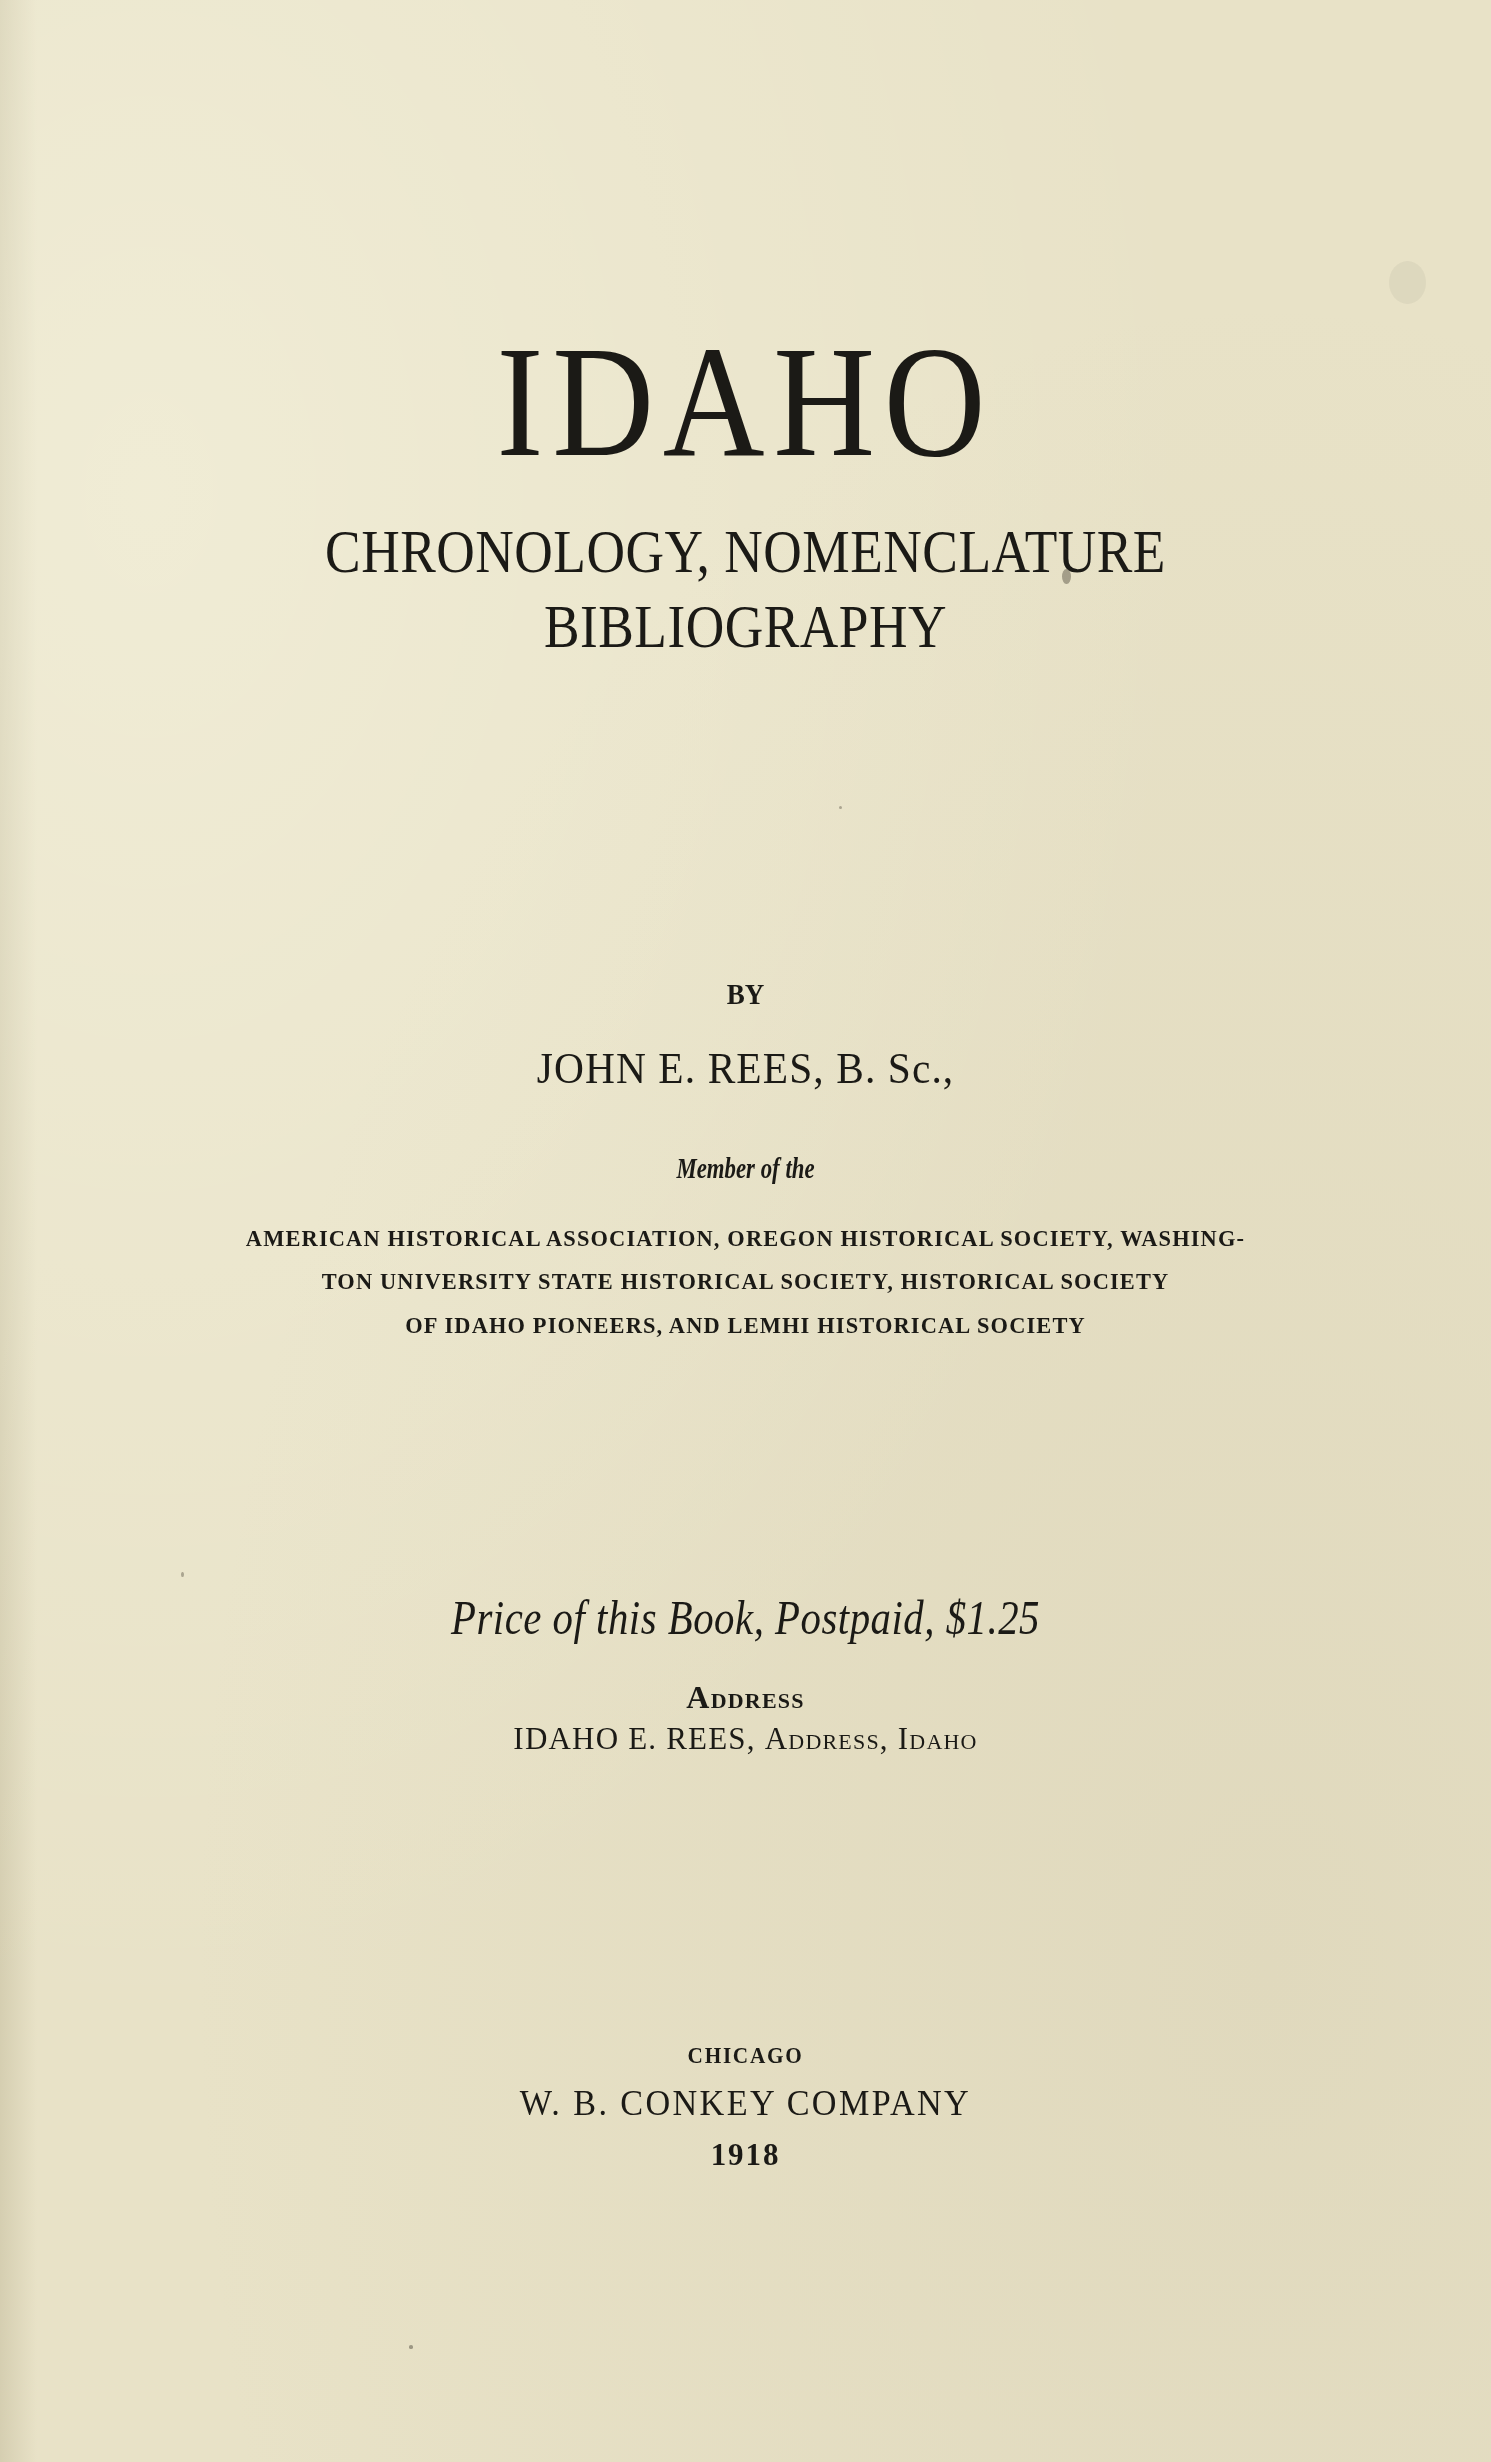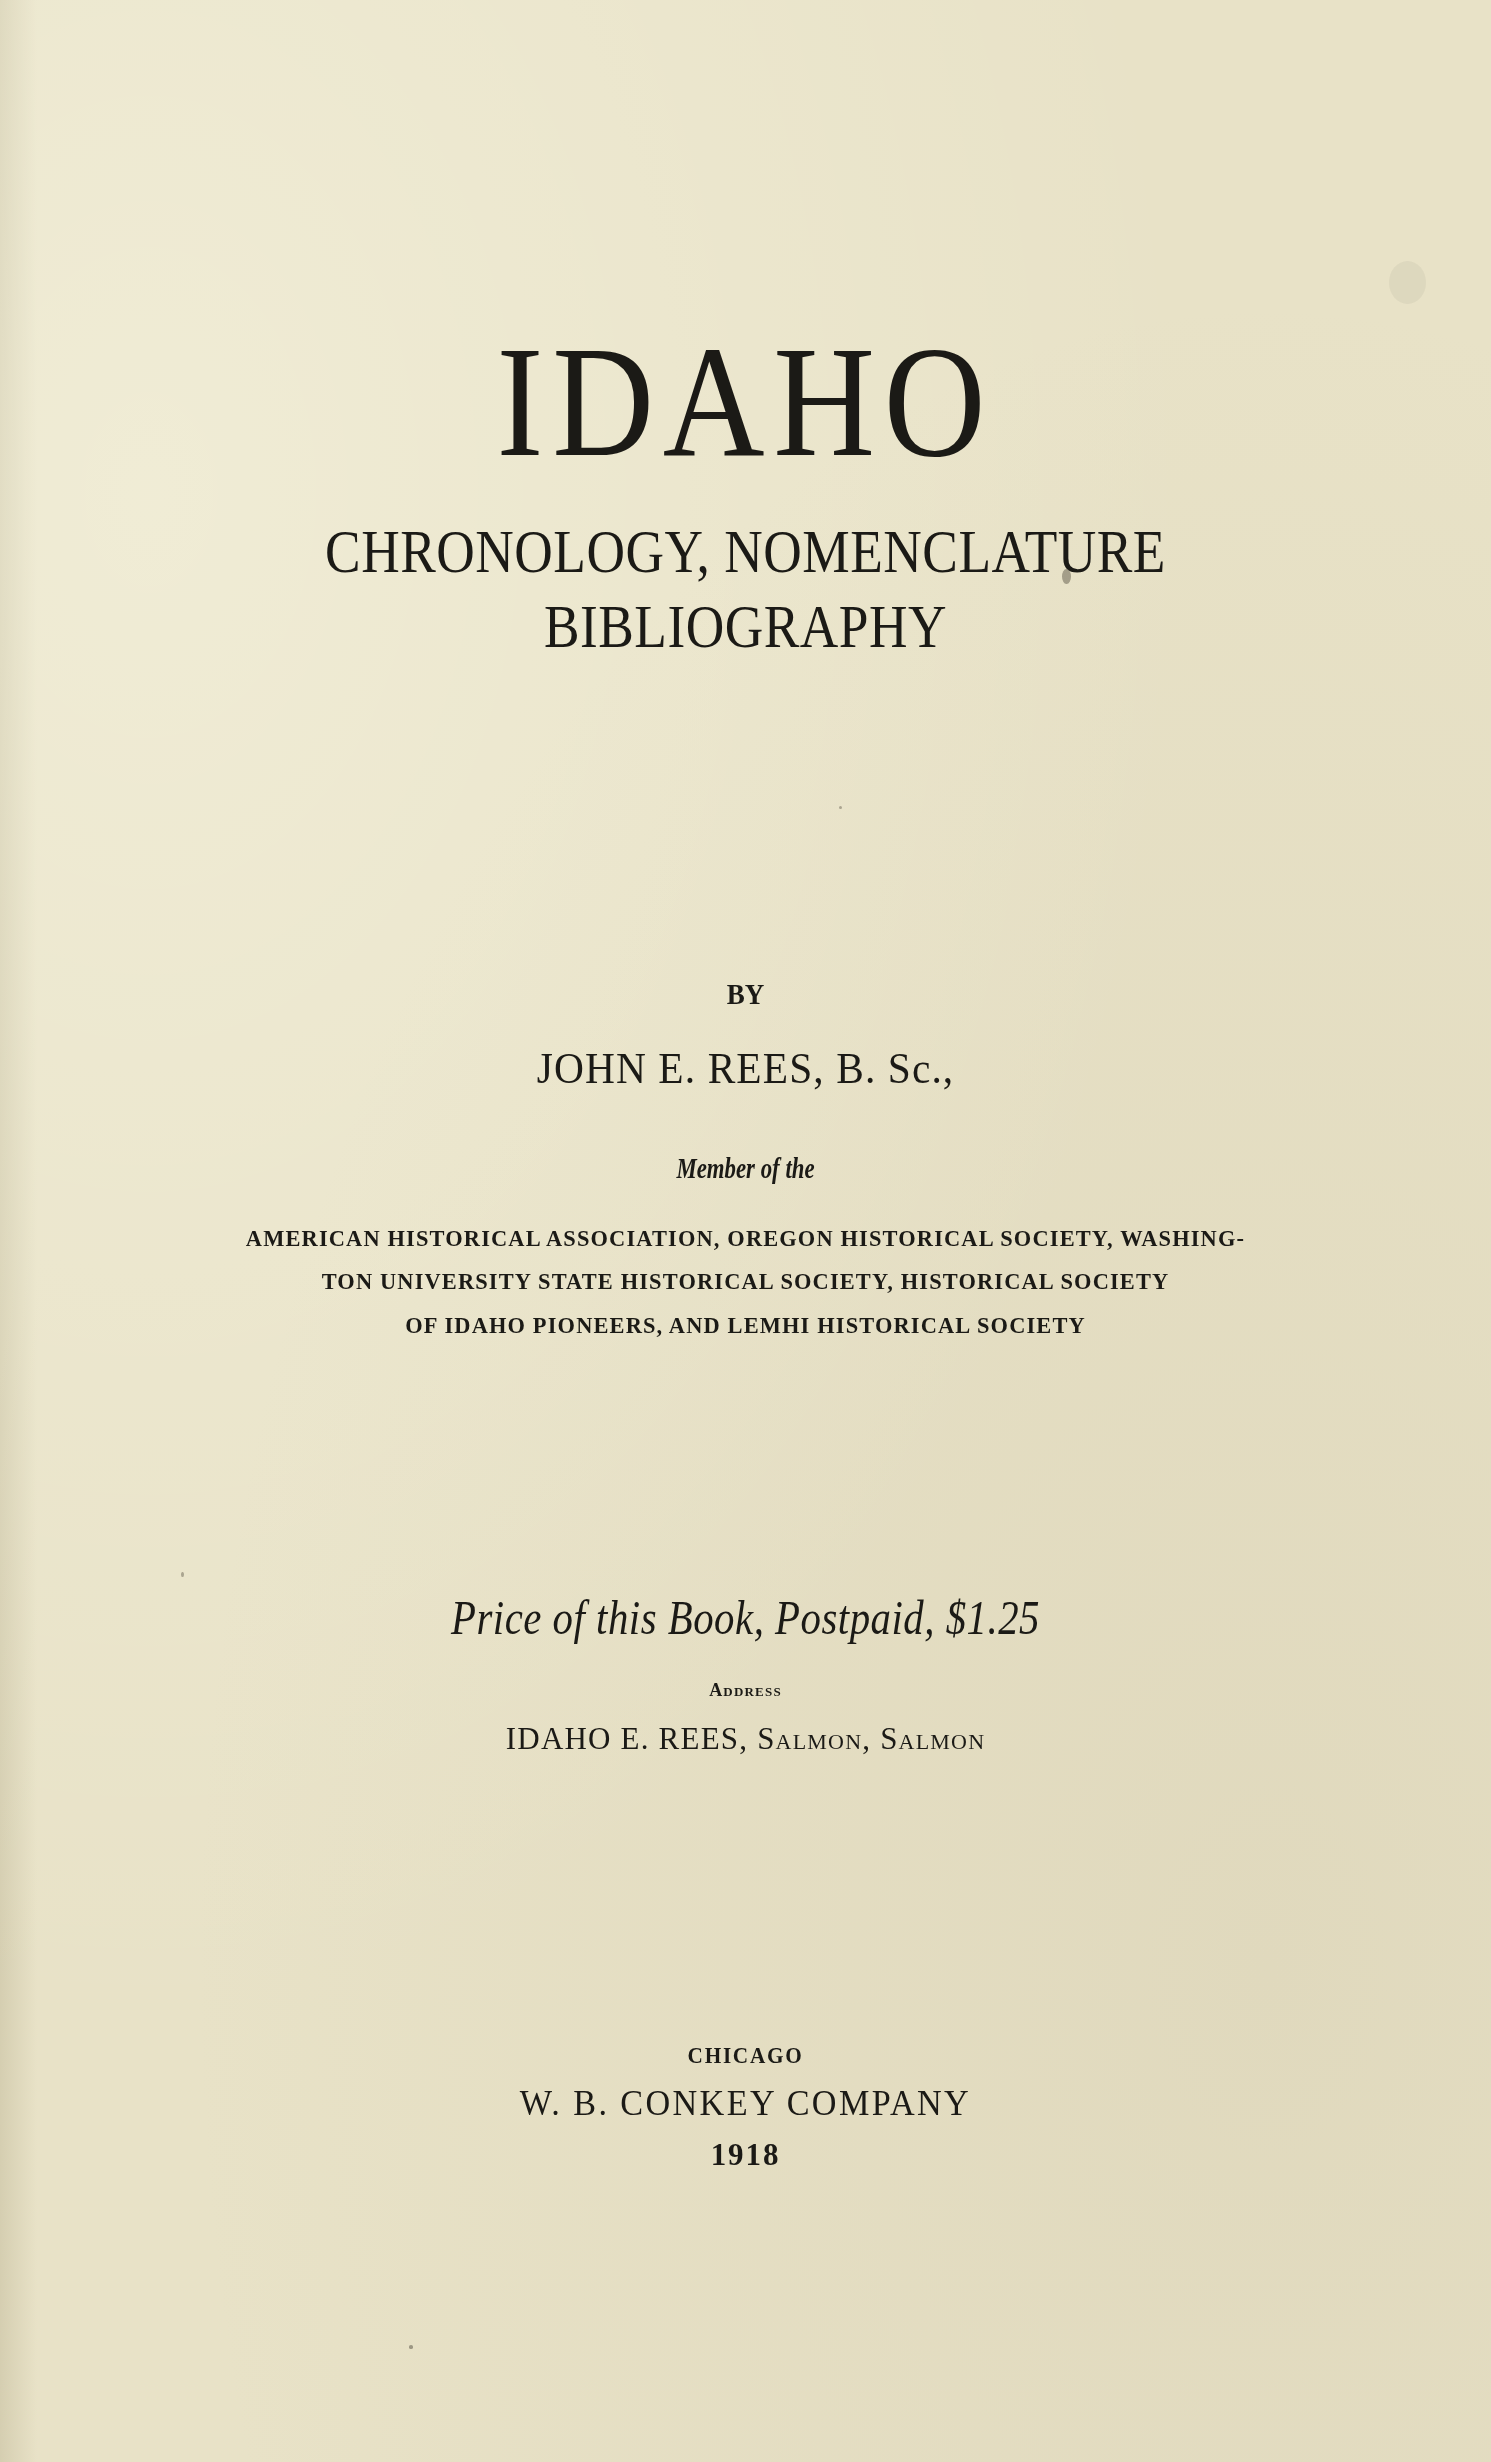--- a/index.html
+++ b/index.html
@@ -18,21 +18,21 @@
   .sub1 { top:520px; font-size:62px; transform:scaleX(0.86); letter-spacing:0.6px; }
   .sub2 { top:595px; font-size:62px; transform:scaleX(0.86); letter-spacing:0.6px; }
   .by { top:979px; font-size:30px; font-weight:700; transform:scaleX(0.9); }
   .author { top:1046px; font-size:45px; transform:scaleX(0.92); letter-spacing:1.2px; }
   .member { top:1155px; font-size:28.5px; font-style:italic; font-weight:700; transform:scaleX(0.8); }
   .assoc { font-size:23.6px; font-weight:700; letter-spacing:1.2px; transform:scaleX(0.95); }
   .assoc1 { top:1227px; }
   .assoc2 { top:1270px; }
   .assoc3 { top:1314px; }
   .price { top:1594px; font-size:48px; font-style:italic; transform:scaleX(0.85); letter-spacing:0.6px; }
-  .addrlabel { top:1681px; font-size:18px; font-variant:small-caps; letter-spacing:1.2px; font-weight:700; }
+  .addrlabel { top:1681px; font-size:32px; font-variant:small-caps; letter-spacing:1.2px; font-weight:700; }
   .addr { top:1723px; font-size:31px; letter-spacing:1.2px; }
   .addr .sc { font-variant:small-caps; }
   .city { top:2044px; font-size:23.6px; font-weight:700; letter-spacing:1.9px; transform:scaleX(0.9); }
   .publisher { top:2085px; font-size:36px; letter-spacing:2.5px; transform:scaleX(0.95); }
   .year { top:2139px; font-size:31px; font-weight:700; letter-spacing:1.9px;font-family:Liberation Serif, serif; }
   .speck { position:absolute; border-radius:50%; background:#6b6656; }
 </style>
 </head>
 <body>
 
@@ -45,21 +45,21 @@
   <div class="line author">JOHN E. REES, B. Sc.,</div>
   <div class="line member">Member of the</div>
   <div class="line assoc assoc1">AMERICAN HISTORICAL ASSOCIATION, OREGON HISTORICAL SOCIETY, WASHING-</div>
   <div class="line assoc assoc2">TON UNIVERSITY STATE HISTORICAL SOCIETY, HISTORICAL SOCIETY</div>
   <div class="line assoc assoc3">OF IDAHO PIONEERS, AND LEMHI HISTORICAL SOCIETY</div>
 
   <div class="line price">Price of this Book, Postpaid, $1.25</div>
   <div class="line addrlabel">Address</div>
   <div class="line addr">
     <span>IDAHO E. REES,</span>
-    <span class="sc">Salmon, Salmon</span>
+    <span class="sc">Address, Idaho</span>
   </div>
 
   <div class="line city">CHICAGO</div>
   <div class="line publisher">W. B. CONKEY COMPANY</div>
   <div class="line year">1918</div>
 
   <div class="speck" style="left:1062px;top:569px;width:8.7px;height:15px;opacity:.55;"></div>
   <div class="speck" style="left:1389px;top:261px;width:37px;height:43px;opacity:.08;"></div>
   <div class="speck" style="left:839px;top:806px;width:3.1px;height:3.1px;opacity:.5;"></div>
   <div class="speck" style="left:409px;top:2345px;width:3.7px;height:3.7px;opacity:.6;"></div>

